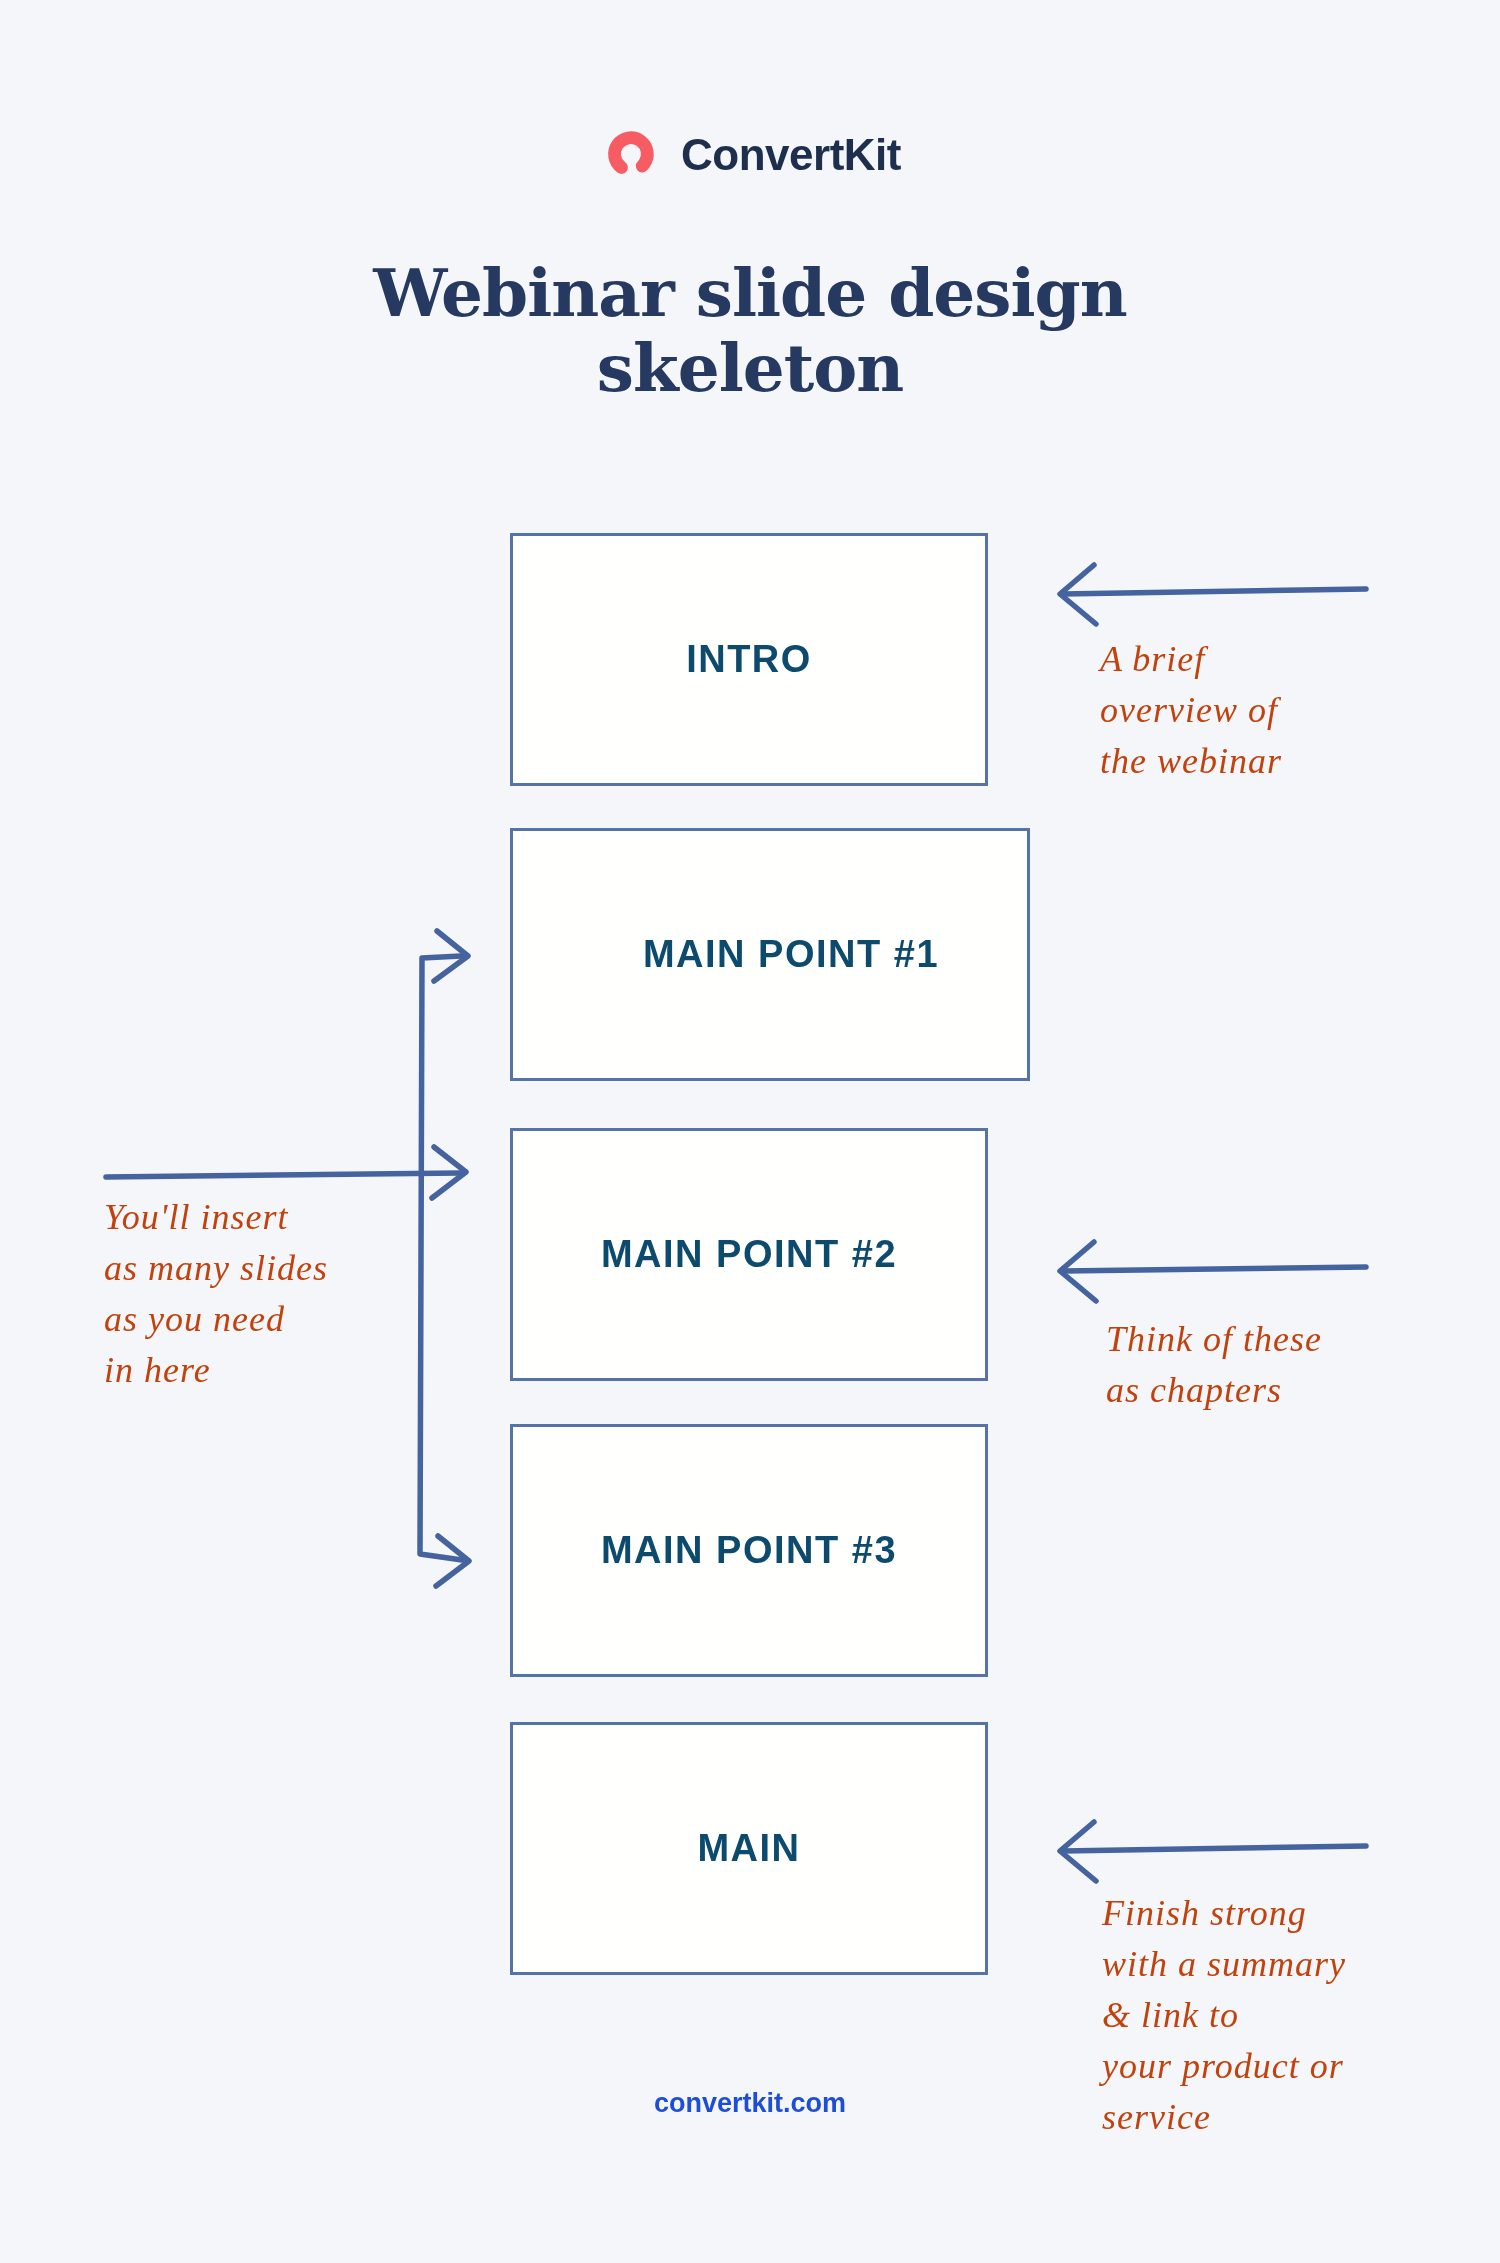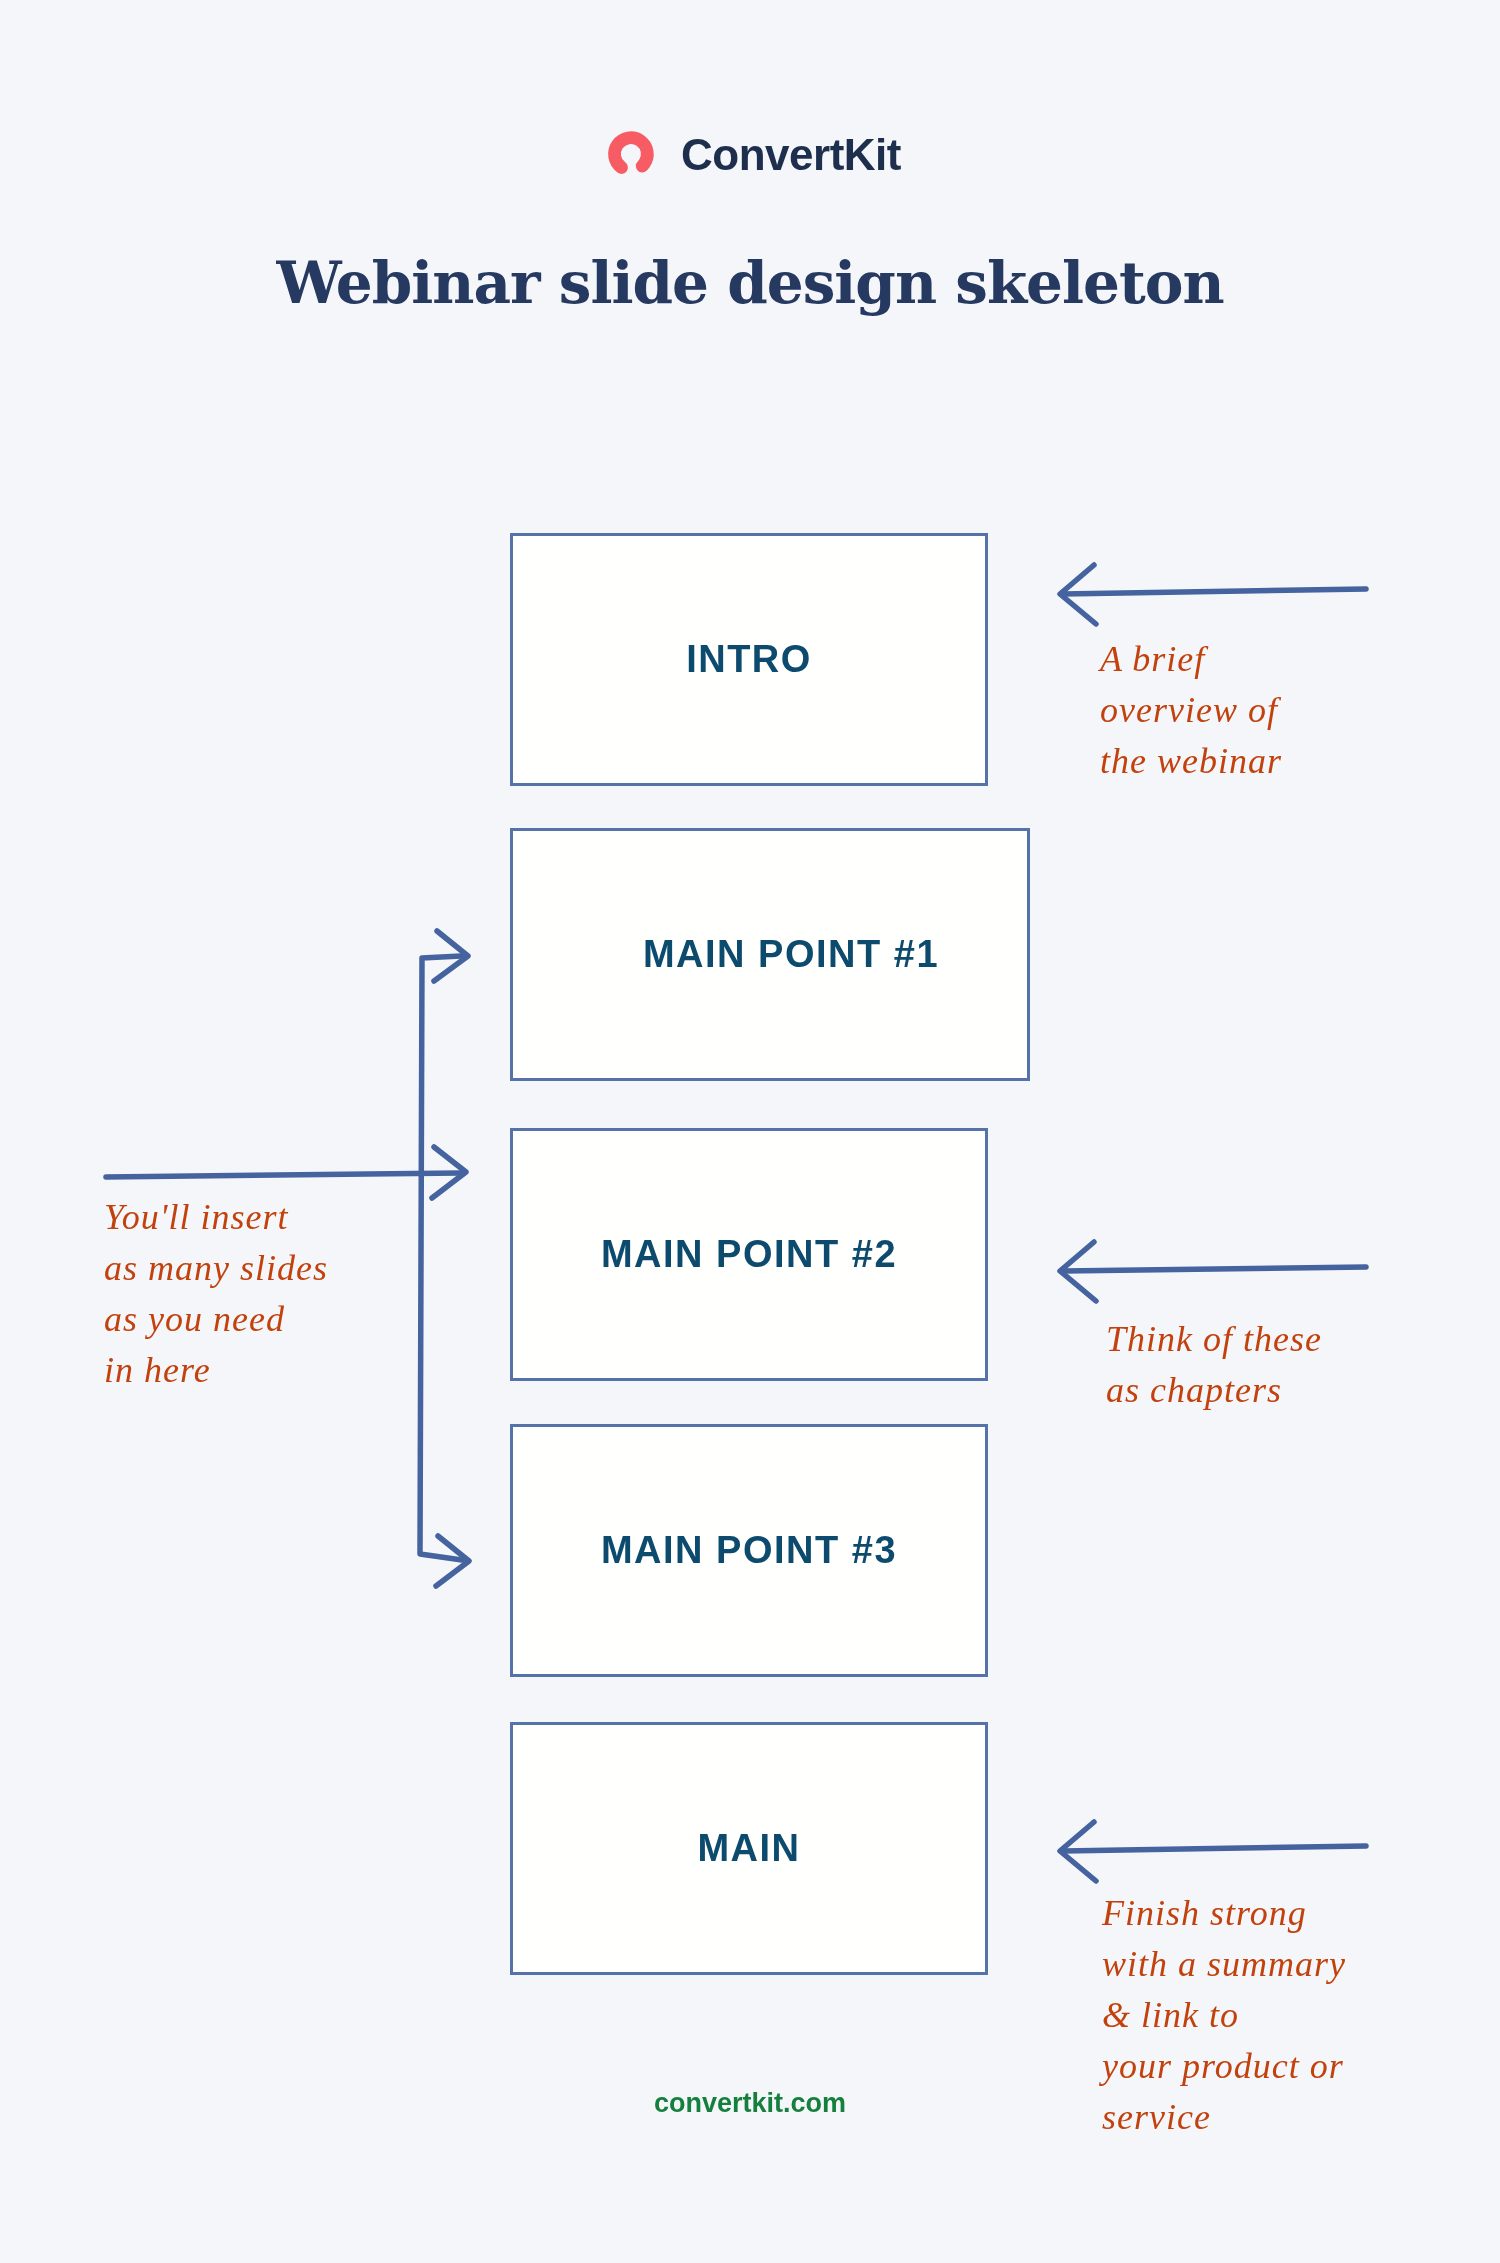--- a/index.html
+++ b/index.html
@@ -18,21 +18,21 @@
   .logo-mark{width:62px;height:62px;display:block;}
   .logo-text{
     font-size:44px;font-weight:bold;color:#1e2f4e;letter-spacing:-0.5px;
   }
   
   .title{
     position:absolute;top:212px;left:230px;width:1040px;
     text-align:center;
     font-family:"DejaVu Serif","Liberation Serif",serif;
     font-weight:bold;
-    font-size:58px;line-height:1.13;
+    font-size:66px;line-height:1.13;
     color:#263a61;
     letter-spacing:-1px;
   }
   
   .slide-box{
     position:absolute;left:510px;width:472px;height:247px;
     background:#fffffe;
     border:3px solid #5573a8;
     display:flex;align-items:center;justify-content:center;
   }
@@ -60,21 +60,21 @@
   .note-pitch{left:1102px;top:1888px;}
   
   .arrows{
     position:absolute;inset:0;width:1500px;height:2263px;
     pointer-events:none;
   }
   
   .footer-url{
     position:absolute;top:2088px;left:0;right:0;
     text-align:center;
-    font-size:27px;font-weight:bold;color:#15803d;
+    font-size:27px;font-weight:bold;color:#1d4ed8;
   }
 </style>
 </head>
 <body>
 
 <div class="canvas">
 
   <div class="logo-row">
     <svg class="logo-mark" viewBox="0 0 68 68">
       <circle cx="35" cy="33" r="18" fill="none" stroke="#f75c64" stroke-width="14" stroke-linecap="round" stroke-dasharray="88 26" transform="rotate(125 35 33)"></circle>

